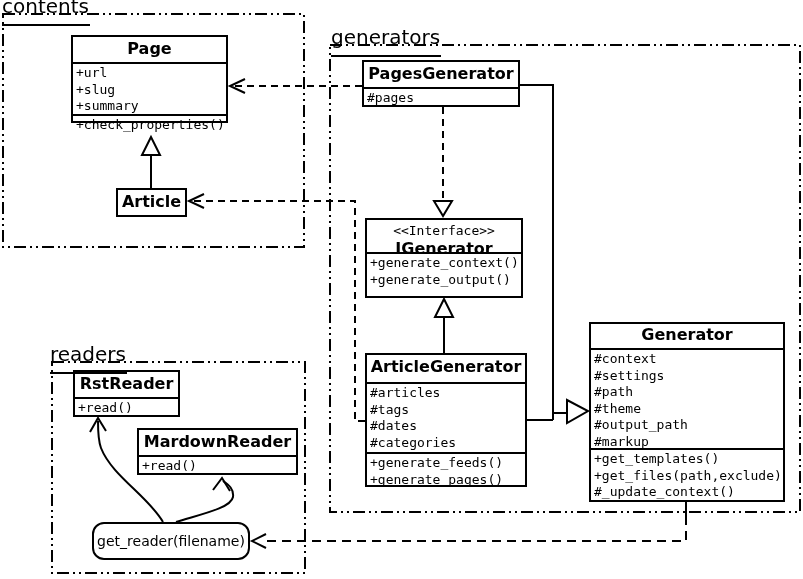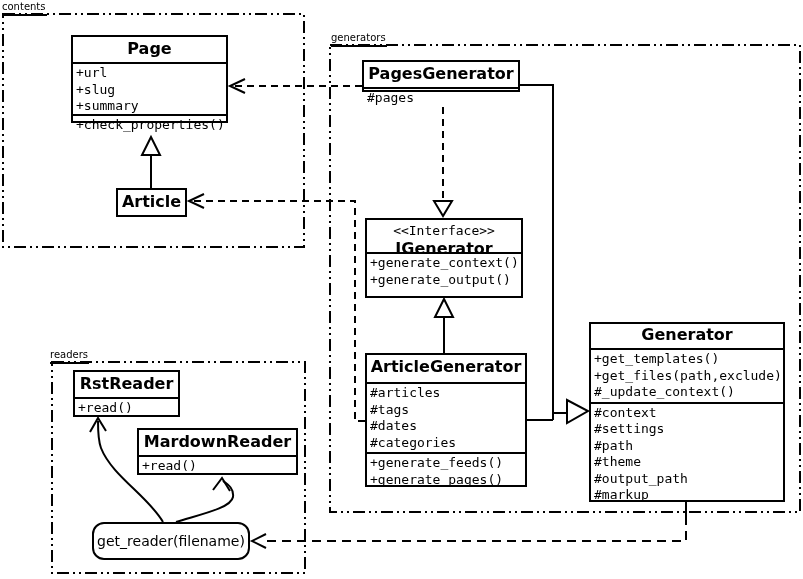--- a/index.html
+++ b/index.html
@@ -1,20 +1,20 @@
 <!DOCTYPE html>
 <html><head>
 <meta charset="utf-8">
 <style>
   html,body{margin:0;padding:0;background:#ffffff;}
   #canvas{position:relative;width:803px;height:579px;background:#ffffff;overflow:hidden;
           font-family:"DejaVu Sans",sans-serif;color:#000;}
   #wires{position:absolute;left:0;top:0;z-index:1;}
-  .pkg-label{position:absolute;z-index:3;font-size:10px;line-height:15px;
-             border-bottom:2px solid #000;padding:0 1px 0 0;background:transparent;}
+  .pkg-label{position:absolute;z-index:3;font-size:20px;line-height:15px;
+             border-bottom:2px solid #000;padding:0 1px 10px 0;background:transparent;}
   .cls{position:absolute;z-index:2;background:#fff;border:2px solid #000;box-sizing:border-box;}
   .cls-title{font-family:"DejaVu Sans",sans-serif;font-weight:bold;font-size:16px;
              line-height:23px;text-align:center;white-space:nowrap;overflow:hidden;}
   .cls-title.small{line-height:19px;}
   .stereo{font-family:"DejaVu Sans Mono",monospace;font-size:13px;line-height:17px;
           text-align:center;padding-top:2px;white-space:nowrap;}
   .compartment{border-top:2px solid #000;padding:1px 3px;box-sizing:border-box;overflow:hidden;}
   .member{font-family:"DejaVu Sans Mono",monospace;font-size:13px;line-height:16.5px;
           white-space:pre;overflow:hidden;}
   .plainbox{position:absolute;z-index:2;background:#fff;border:2px solid #000;box-sizing:border-box;
@@ -75,21 +75,21 @@
     </div>
     <div class="compartment">
       <div class="member">+check_properties()</div>
     </div>
   </div>
 
   <div class="cls" style="left:116px;top:188px;width:71px;height:29px;">
     <div class="cls-title" style="height:25px;">Article</div>
   </div>
 
-  <div class="cls" style="left:362px;top:60px;width:158px;height:32px;">
+  <div class="cls" style="left:362px;top:60px;width:158px;height:47px;">
     <div class="cls-title" style="height:25px;">PagesGenerator</div>
     <div class="compartment">
       <div class="member">#pages</div>
     </div>
   </div>
 
   <div class="cls" style="left:365px;top:218px;width:158px;height:80px;">
     <div style="height:32px;">
       <div class="stereo">&lt;&lt;Interface&gt;&gt;</div>
       <div class="cls-title small">IGenerator</div>
@@ -109,32 +109,32 @@
       <div class="member">#categories</div>
     </div>
     <div class="compartment">
       <div class="member">+generate_feeds()</div>
       <div class="member">+generate_pages()</div>
     </div>
   </div>
 
   <div class="cls" style="left:589px;top:322px;width:196px;height:180px;">
     <div class="cls-title" style="height:24px;line-height:22px;">Generator</div>
-    <div class="compartment">
-      <div class="member">+get_templates()</div>
-      <div class="member">+get_files(path,exclude)</div>
-      <div class="member">#_update_context()</div>
-    </div>
     <div class="compartment" style="height:100px;">
       <div class="member">#context</div>
       <div class="member">#settings</div>
       <div class="member">#path</div>
       <div class="member">#theme</div>
       <div class="member">#output_path</div>
       <div class="member">#markup</div>
+    </div>
+    <div class="compartment">
+      <div class="member">+get_templates()</div>
+      <div class="member">+get_files(path,exclude)</div>
+      <div class="member">#_update_context()</div>
     </div>
   </div>
 
   <div class="cls" style="left:73px;top:370px;width:107px;height:47px;">
     <div class="cls-title" style="height:25px;">RstReader</div>
     <div class="compartment">
       <div class="member">+read()</div>
     </div>
   </div>
 

